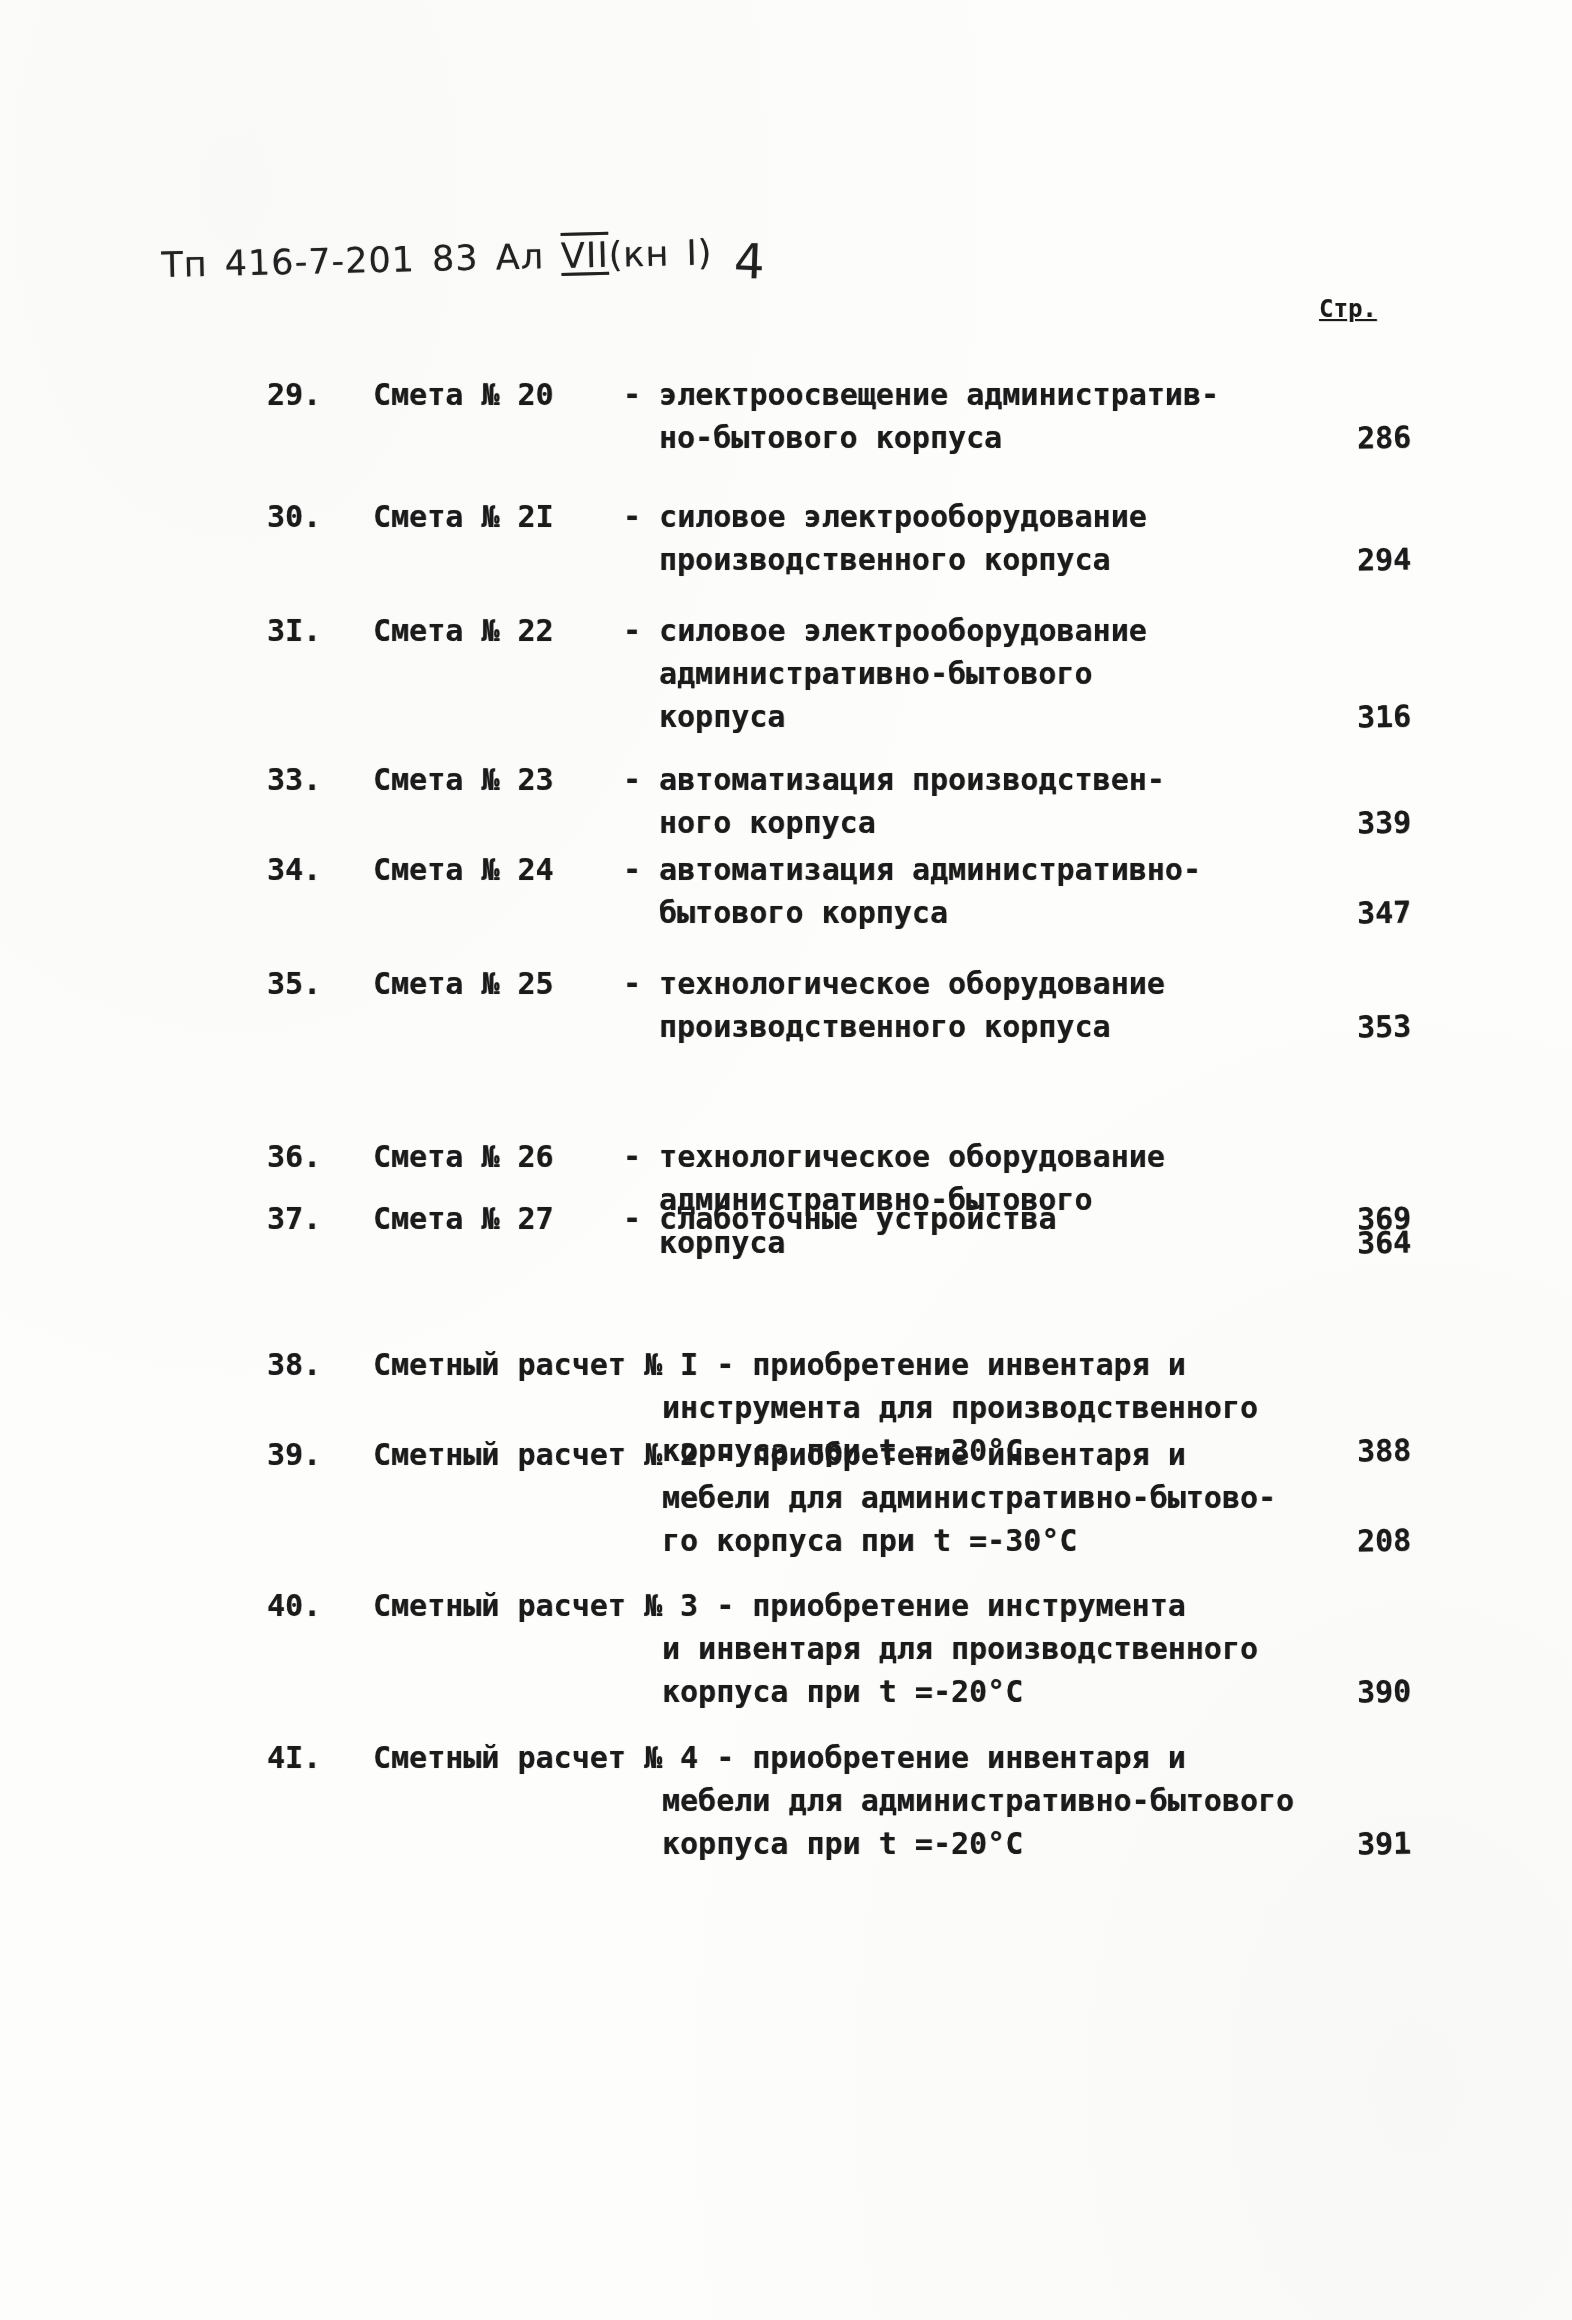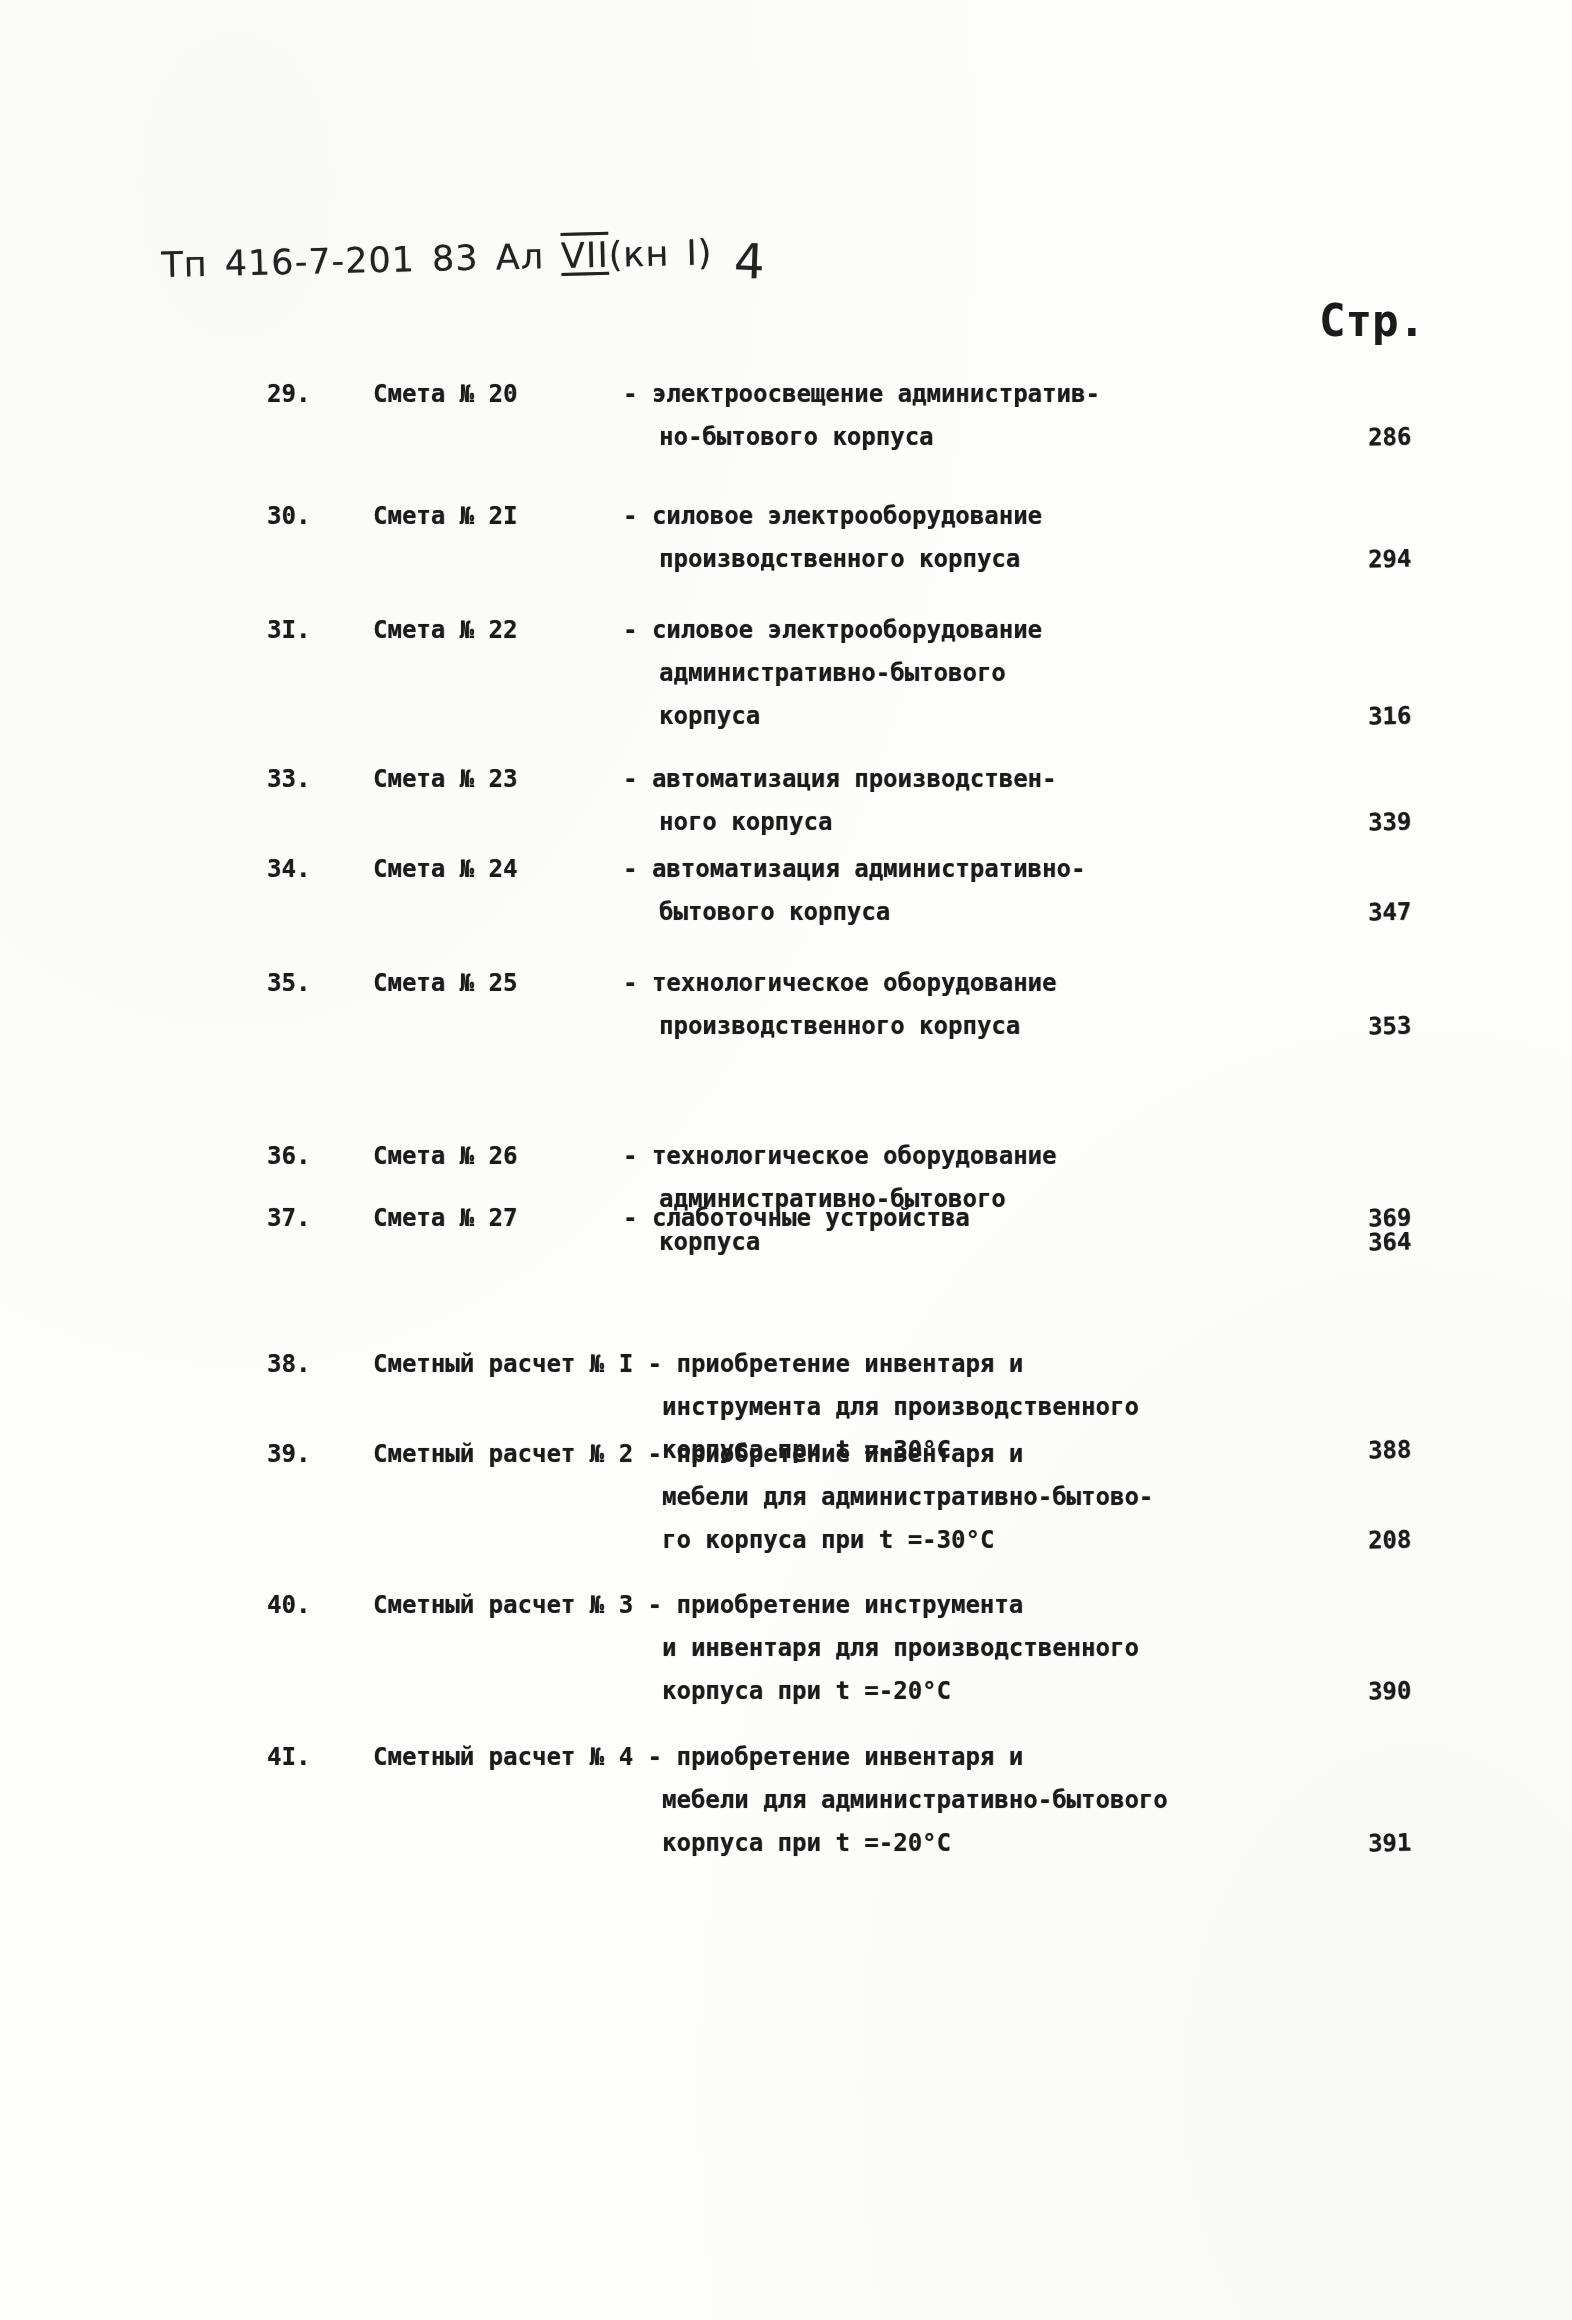--- a/index.html
+++ b/index.html
@@ -29,30 +29,31 @@
     text-underline-offset:5px;
   }
   .sheet-num{
     position:absolute;left:734px;top:233px;
     font-family:"DejaVu Sans","Liberation Sans",sans-serif;
     font-size:48px;transform:rotate(2deg);
     color:#222;text-shadow:0 0 1px rgba(20,20,20,.4);
   }
   .col-header{
     position:absolute;left:1319px;top:295px;
-    font-weight:bold;font-size:44px;
+    font-weight:bold;font-size:24px;
     text-shadow:0.6px 0.4px 0 rgba(25,25,25,.35);
+    text-decoration:underline;
   }
   
   .toc{position:absolute;inset:0;}
   .toc-row{
     position:absolute;left:267px;width:1144px;
     display:grid;grid-template-columns:106px 250px 1fr 129px;
     align-items:start;
-    font-size:24px;line-height:43px;font-weight:bold;
+    font-size:30px;line-height:43px;font-weight:bold;
     text-shadow:0.6px 0.4px 0 rgba(25,25,25,.3), 0 0 1px rgba(30,30,30,.35);
   }
   .toc-row:nth-child(1){top:373px}
   .toc-row:nth-child(2){top:495px}
   .toc-row:nth-child(3){top:609px}
   .toc-row:nth-child(4){top:758px}
   .toc-row:nth-child(5){top:848px}
   .toc-row:nth-child(6){top:962px}
   .toc-row:nth-child(7){top:1135px}
   .toc-row:nth-child(8){top:1197px}

